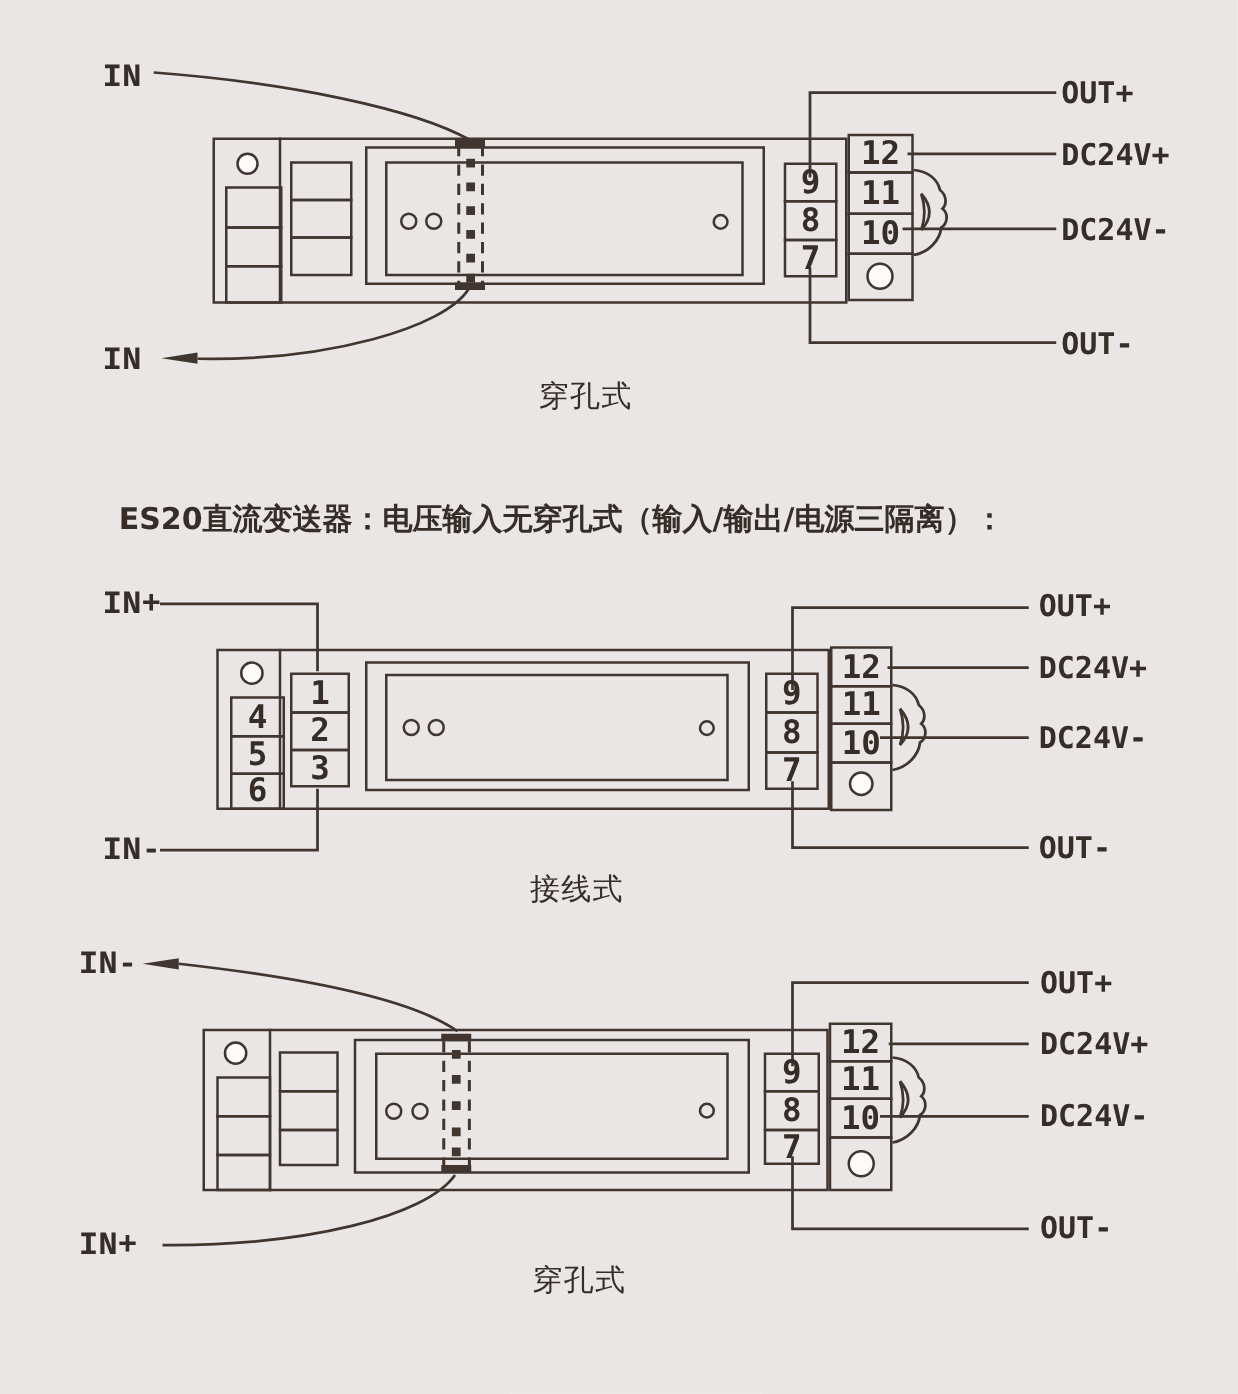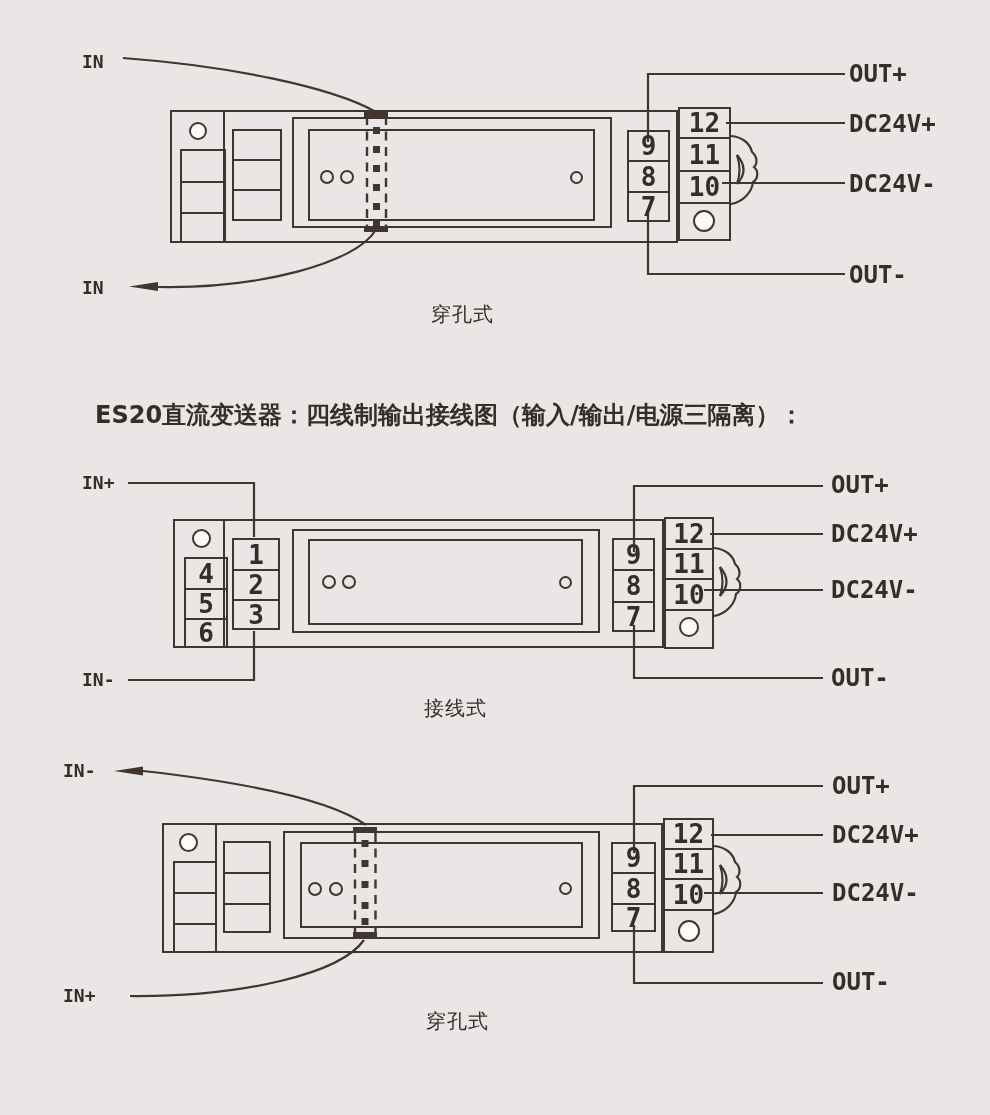--- a/index.html
+++ b/index.html
@@ -37,25 +37,25 @@
   }
   .white{background:#fcfbfa;}
   .iolabel{
     position:absolute;
     font-family:"DejaVu Sans Mono","Liberation Mono",monospace;
     font-weight:bold;
     white-space:nowrap;
     line-height:26px;height:26px;
     color:#362d28;
   }
-  .fs26{font-size:18px;}
+  .fs26{font-size:26px;font-family:Liberation Mono, monospace;}
   .fs24{font-size:24px;}
   .caption{
     position:absolute;
-    font-size:20px;font-weight:500;
+    font-size:24px;font-weight:500;
     white-space:nowrap;letter-spacing:1px;
   }
   .title{
     position:absolute;
     font-size:24px;font-weight:700;
     white-space:nowrap;
   }
   .note{
     position:absolute;
     font-size:28px;font-weight:700;
@@ -163,21 +163,21 @@
   <div class="cell" style="left:678px;top:170px;width:53px;height:34px">10</div>
   <div class="cell" style="left:678px;top:202px;width:53px;height:39px"></div>
   <div class="circle white" style="left:693px;top:210px;width:22px;height:22px"></div>
 
   <div class="iolabel fs24" style="left:849px;top:61px">OUT+</div>
   <div class="iolabel fs24" style="left:849px;top:111px">DC24V+</div>
   <div class="iolabel fs24" style="left:849px;top:171px">DC24V-</div>
   <div class="iolabel fs24" style="left:849px;top:262px">OUT-</div>
   <div class="caption" style="left:431px;top:301px">穿孔式</div>
 
-  <div class="title" style="left:95px;top:399px">ES20直流变送器：四线制输出接线图（输入/输出/电源三隔离）：</div>
+  <div class="title" style="left:95px;top:399px">ES20直流变送器：电压输入无穿孔式（输入/输出/电源三隔离）：</div>
 
   <div class="iolabel fs26" style="left:82px;top:470px">IN+</div>
   <div class="iolabel fs26" style="left:82px;top:667px">IN-</div>
 
   <div class="box" style="left:173px;top:519px;width:491px;height:129px"></div>
   <div class="vline" style="left:223px;top:519px;height:129px"></div>
   <div class="circle white" style="left:192px;top:529px;width:19px;height:19px"></div>
   <div class="cell" style="left:184px;top:557px;width:44px;height:33px">4</div>
   <div class="cell" style="left:184px;top:588px;width:44px;height:32px">5</div>
   <div class="cell" style="left:184px;top:618px;width:44px;height:30px">6</div>

